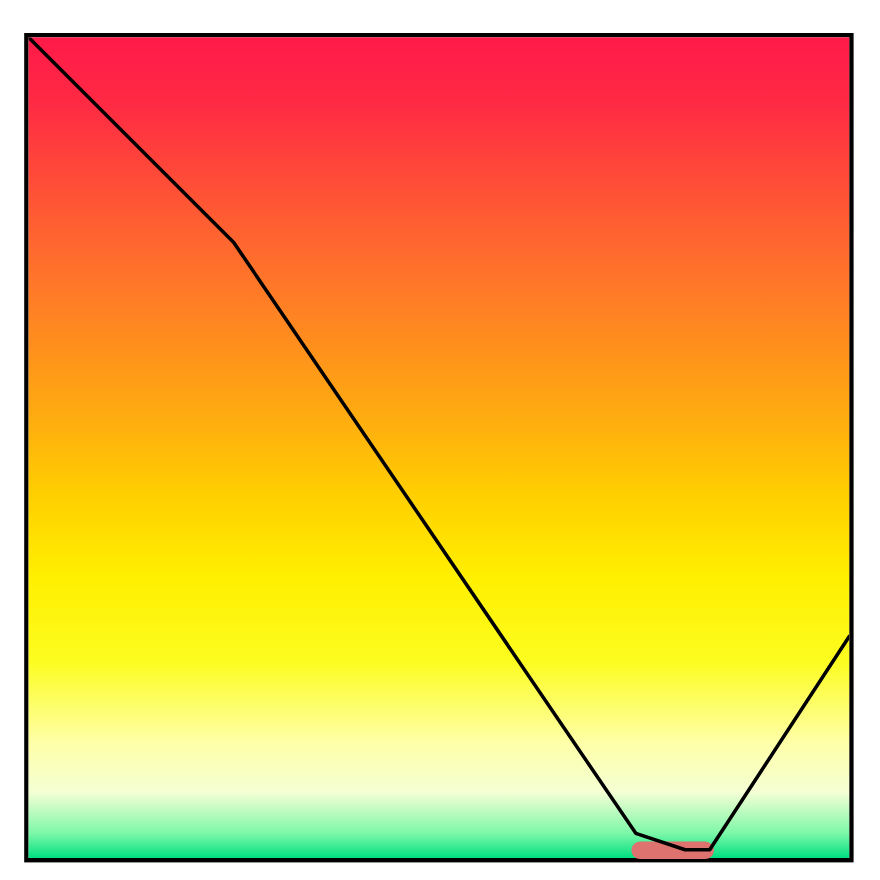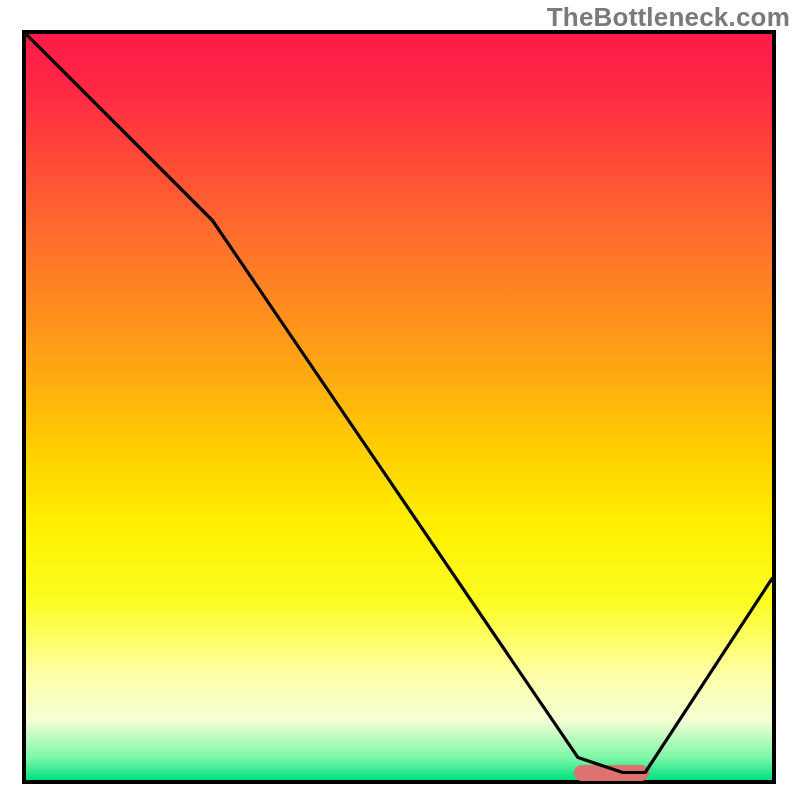--- a/index.html
+++ b/index.html
@@ -71,21 +71,20 @@
     height: 16px;
     border-radius: 8px;
     background: #dd726e;
     z-index: 2;
   }
 </style>
 </head>
 <body>
 
 <div class="frame">
-  <div class="watermark">TheBottleneck.com</div>
 
   <div class="chart-border">
 
     <div class="gradient-fill"></div>
 
     <div class="marker" id="marker" style="left: 548.04px; width: 75.14px; top: 730.54px;"></div>
 
     <svg class="curve" viewBox="0 0 746 746" preserveAspectRatio="none">
       <path id="curve-path" fill="none" stroke="#000" stroke-width="3.2" stroke-linejoin="round" stroke-linecap="round" d="M0.0 0.0 L186.5 186.5 L552.0 723.6 L596.8 738.5 L619.2 738.5 L746.0 544.6"></path>
     </svg>

